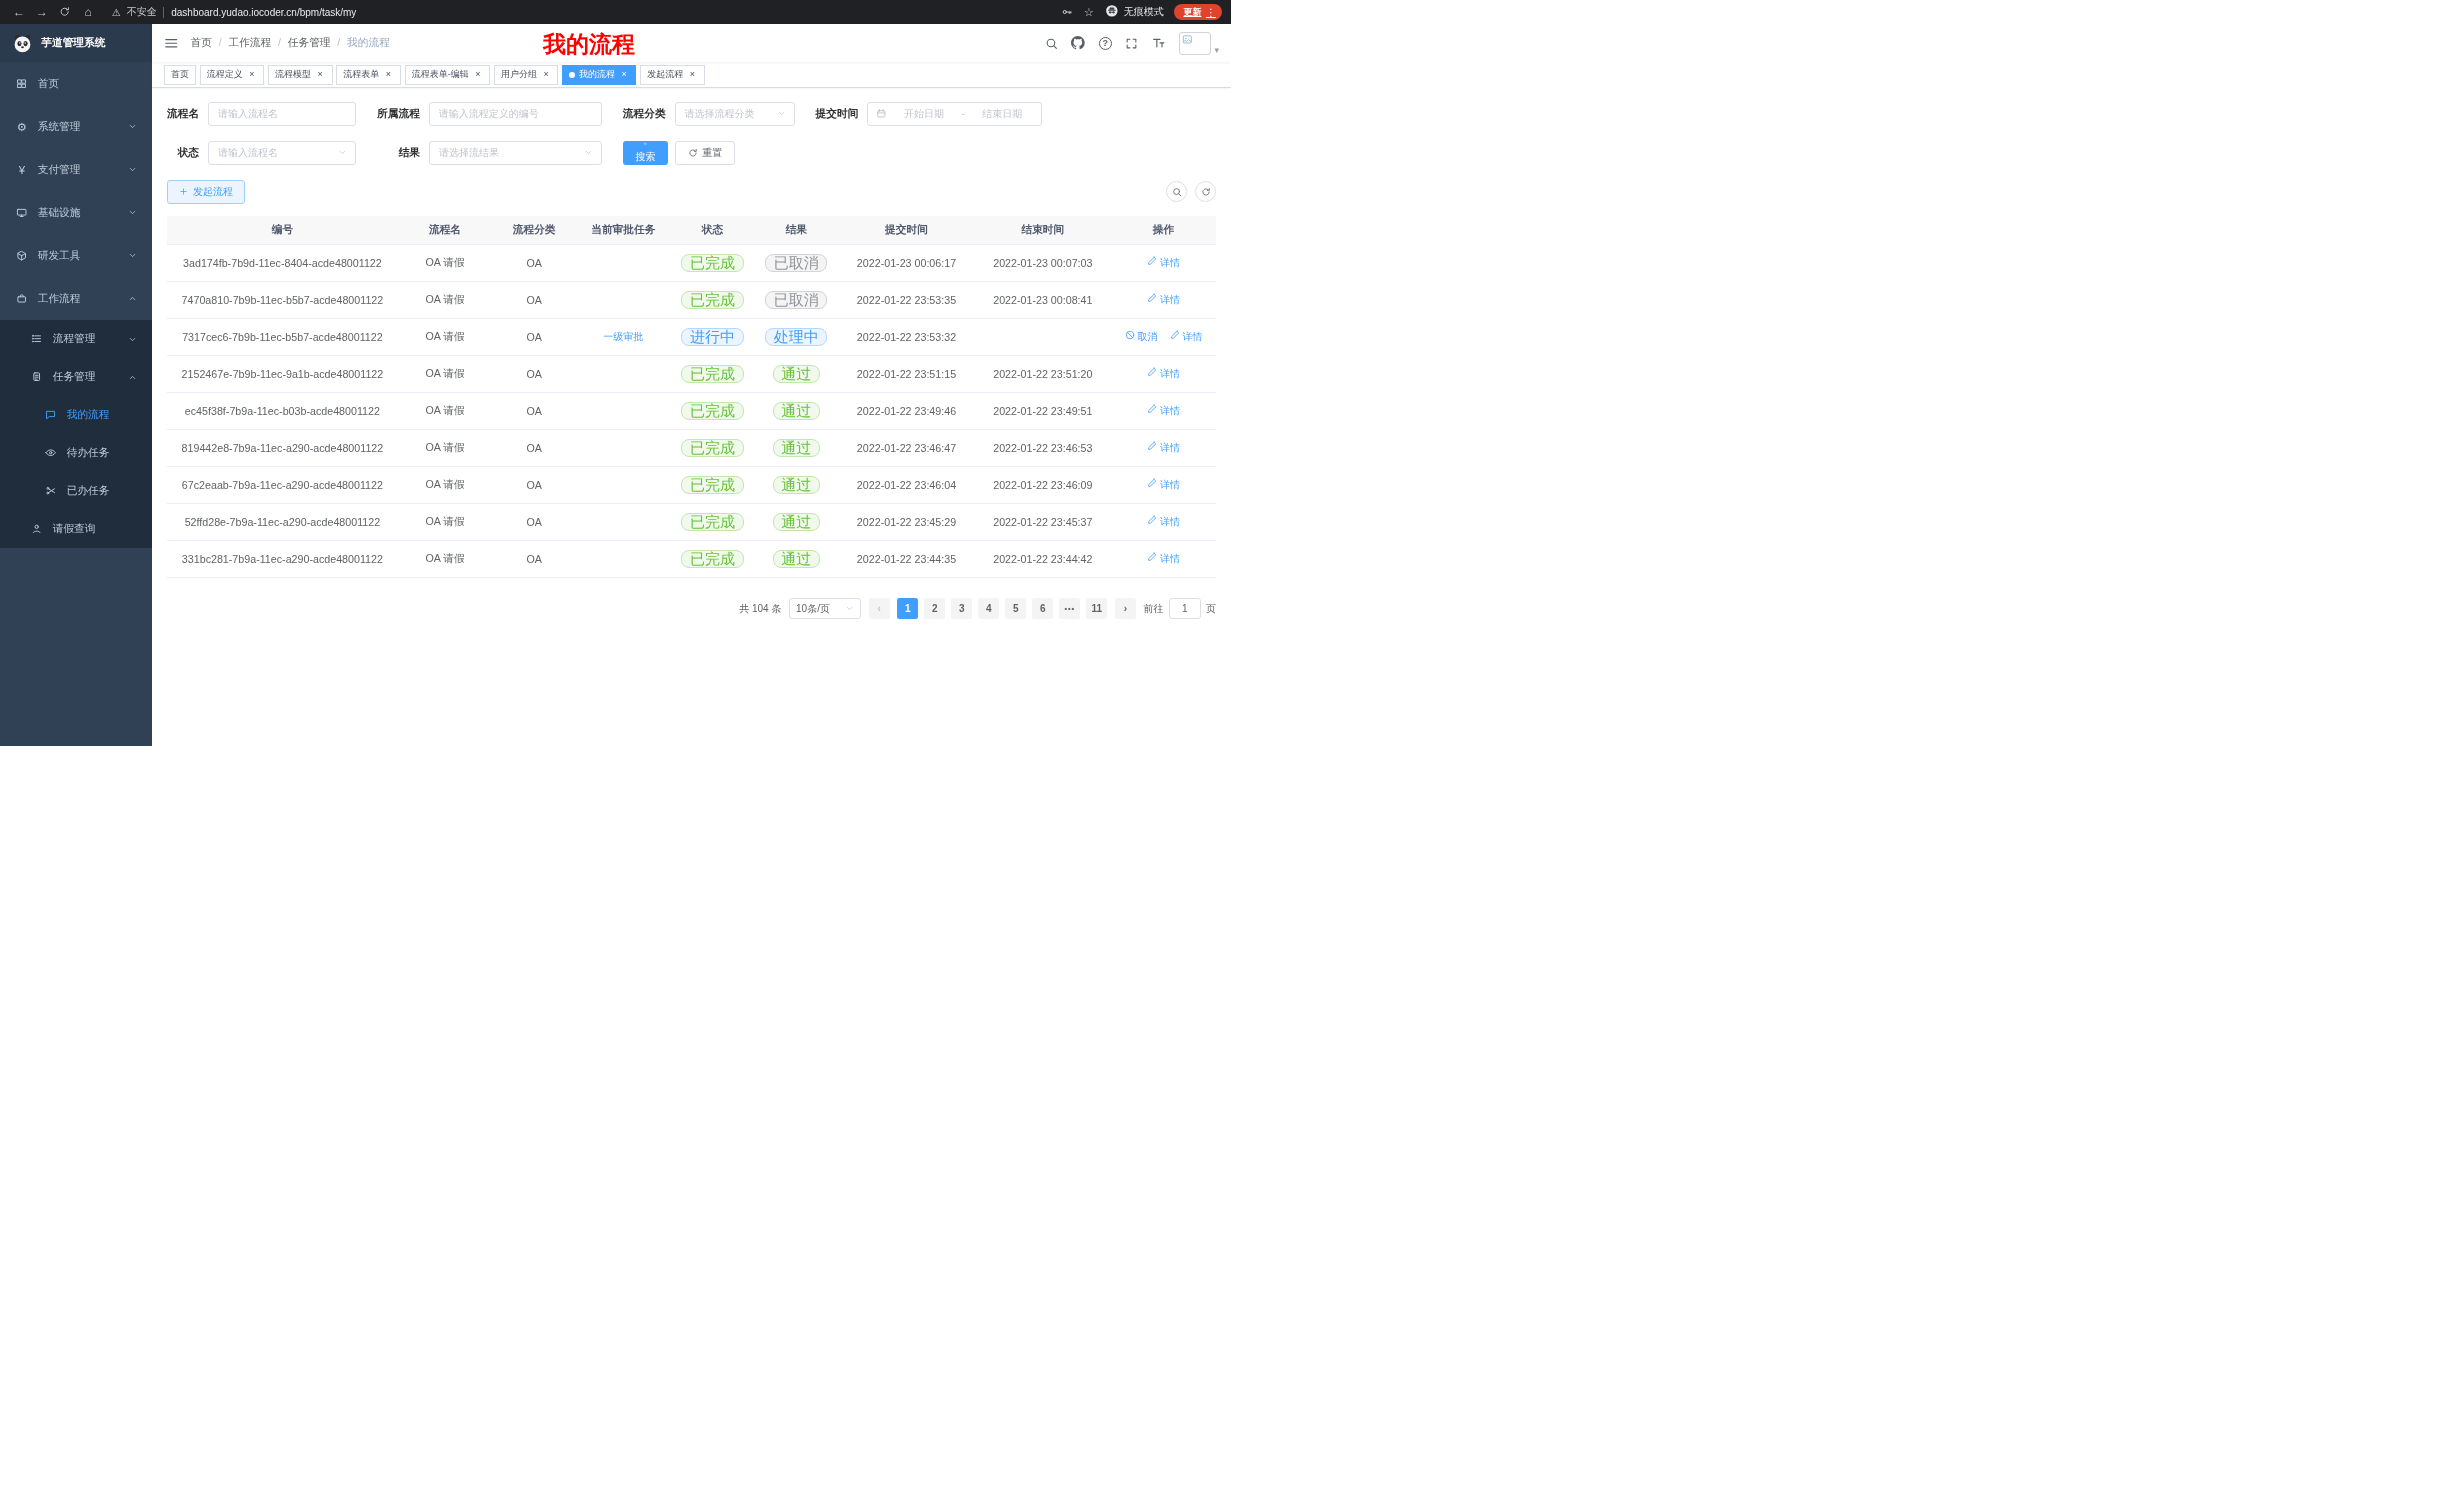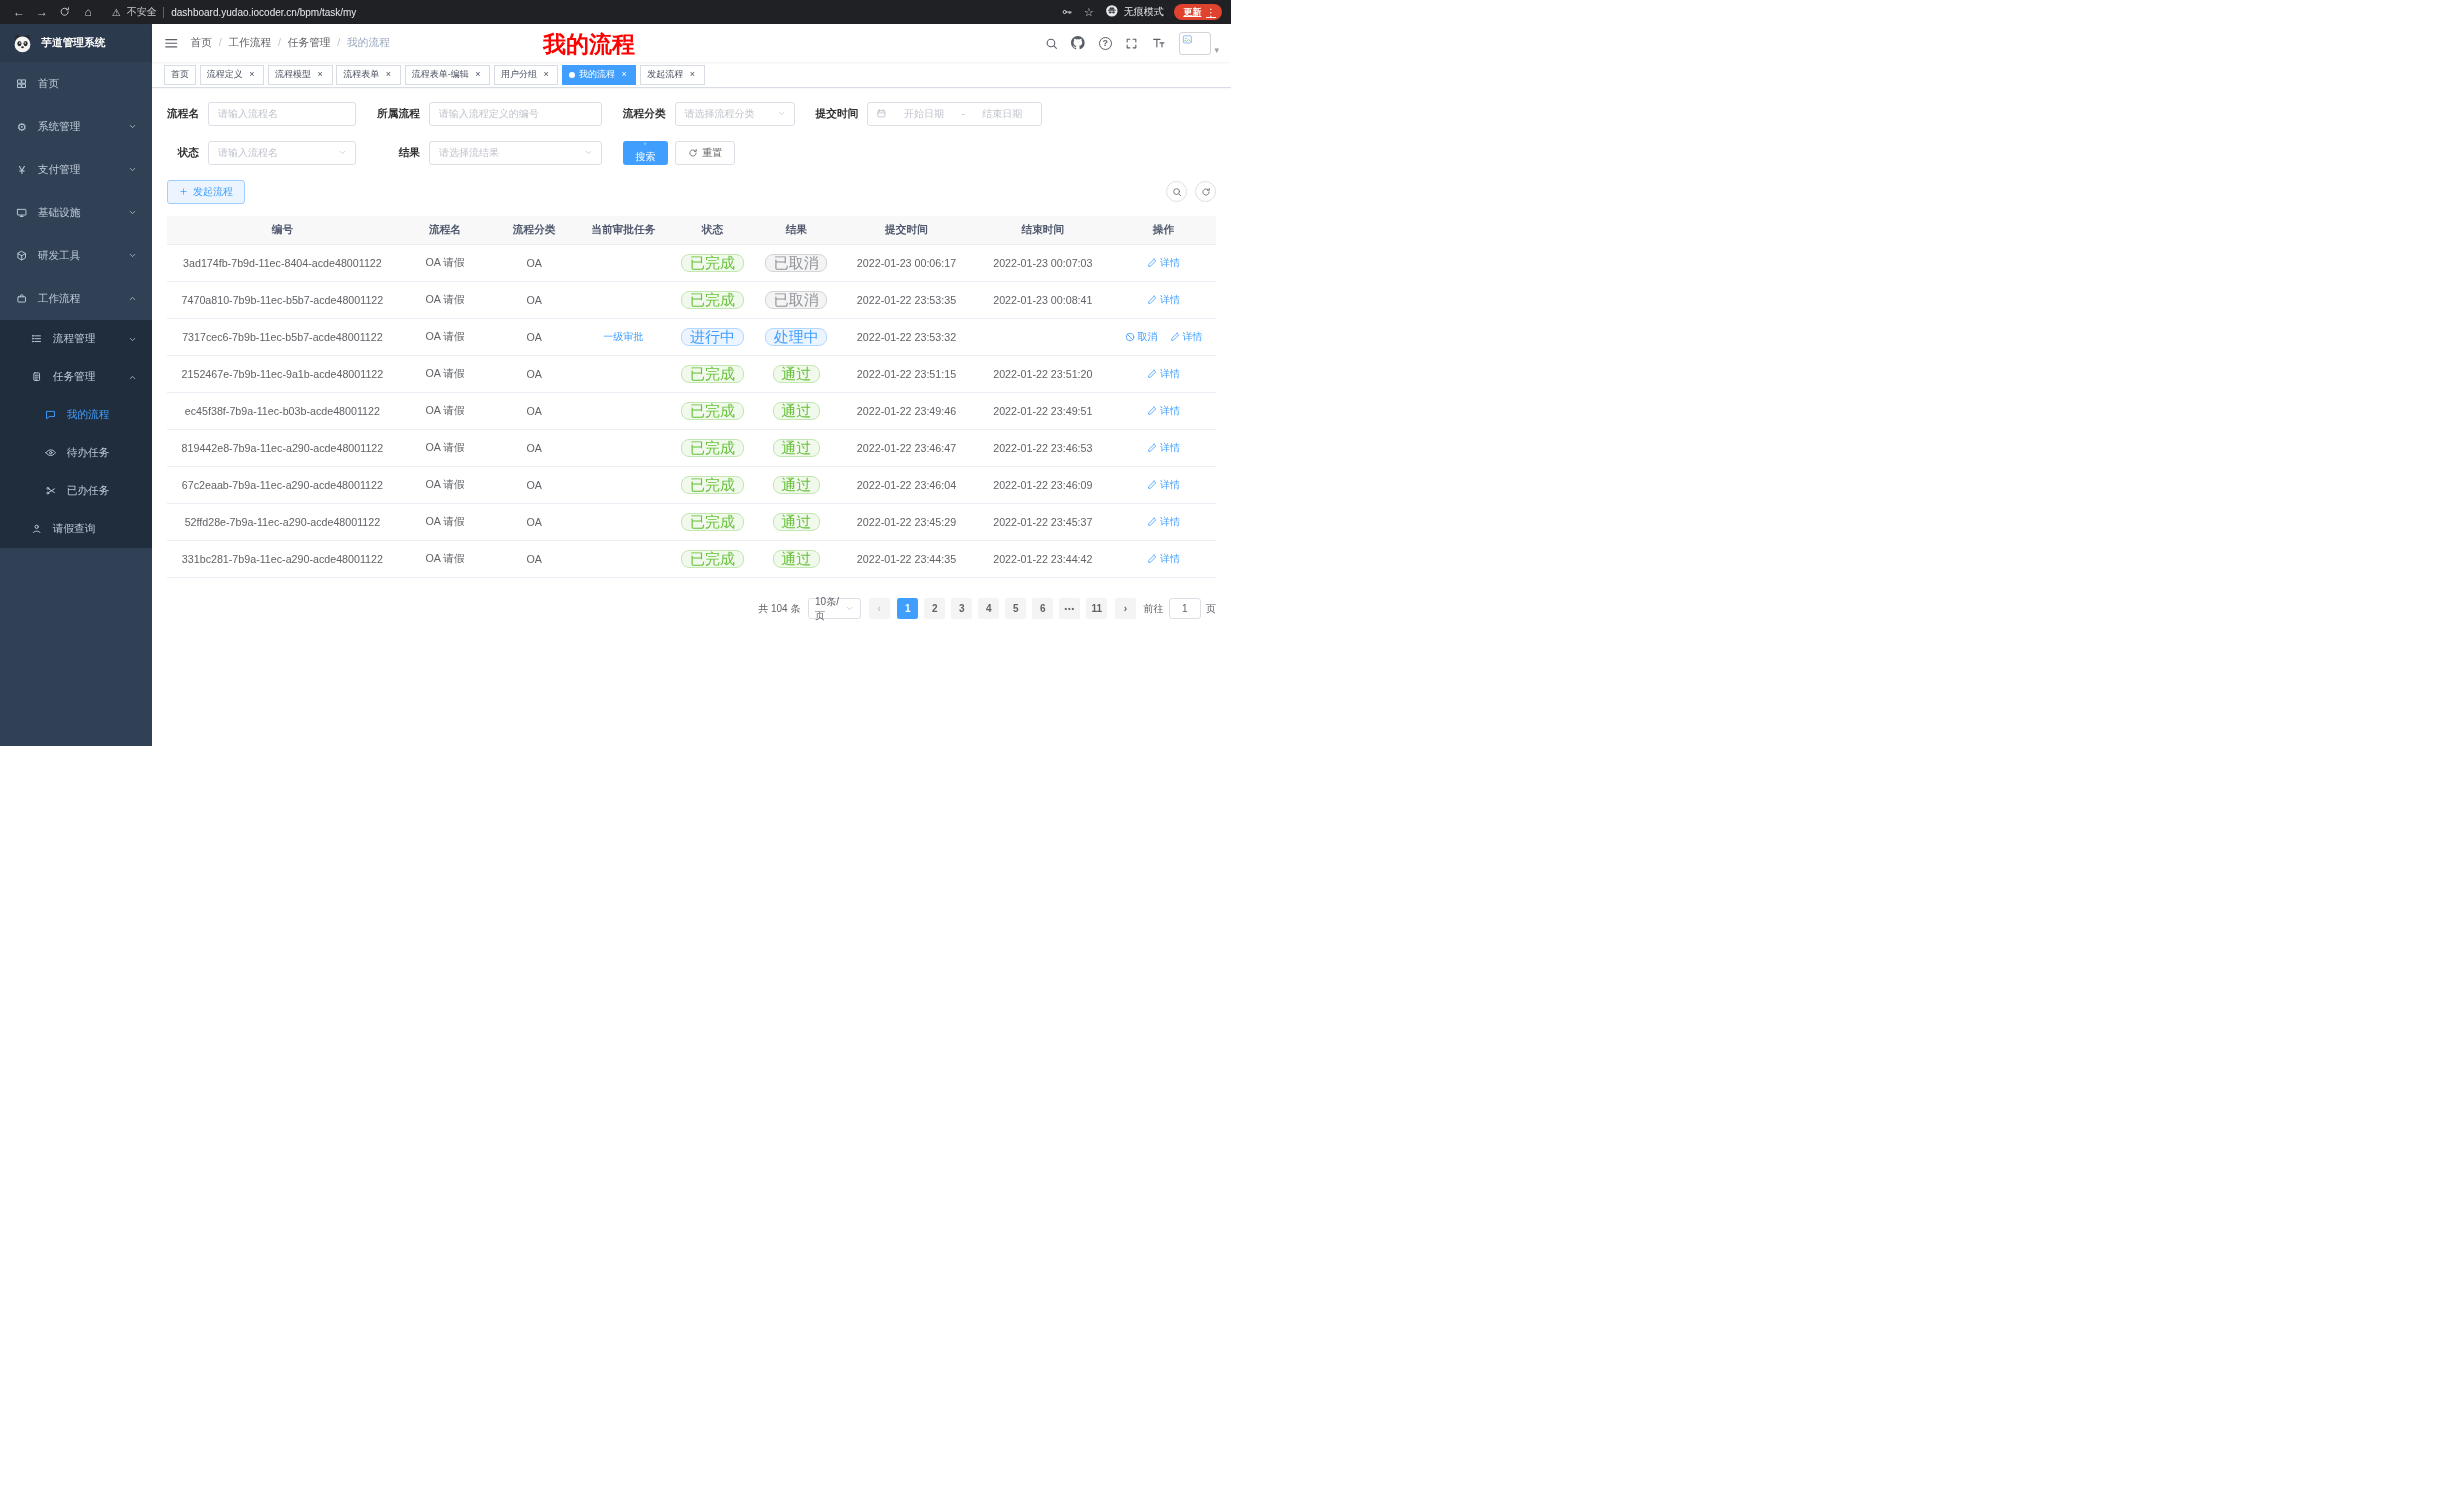--- a/index.html
+++ b/index.html
@@ -87,27 +87,27 @@
 
   
   table { width:100%; border-collapse:collapse; table-layout:fixed; font-size:10.7px; color:#606266; }
   thead th { background:#f8f8f9; color:#515a6e; font-weight:700; height:29px; border-bottom:0.8px solid #ebeef5; text-align:center; padding:0 3px; }
   tbody td { height:37px; border-bottom:0.8px solid #ebeef5; text-align:center; padding:0 3px; overflow:hidden; white-space:nowrap; }
   .tag { display:inline-block; height:18px; line-height:16.7px; padding:0 7.6px; border-radius:8px; font-size:15px; border:0.8px solid transparent; }
   .tag-success { color:#67c23a; background:#f0f9eb; border-color:#c2e7b0; }
   .tag-primary { color:#409eff; background:#ecf5ff; border-color:#b3d8ff; }
   .tag-info    { color:#909399; background:#f4f4f5; border-color:#d3d4d6; }
   .tag-danger  { color:#f56c6c; background:#fef0f0; border-color:#fbc4c4; }
-  .link { color:#409eff; cursor:pointer; display:inline-flex; align-items:center; gap:3px; font-size:10px; }
+  .link { color:#409eff; cursor:pointer; display:inline-flex; gap:3px; font-size:10px; }
   .act + .act { margin-left:9px; }
   .act svg { width:10px; height:10px; }
 
   
   .pagination { display:flex; align-items:center; justify-content:flex-end; gap:7.6px; margin-top:20px; font-size:10px; color:#606266; }
-  .page-size { width:53px; height:21px; border:0.8px solid #dcdfe6; border-radius:3px; display:flex; align-items:center; justify-content:space-between; padding:0 6px; cursor:pointer; background:#fff; }
+  .page-size { width:72px; height:21px; border:0.8px solid #dcdfe6; border-radius:3px; display:flex; align-items:center; justify-content:space-between; padding:0 6px; cursor:pointer; background:#fff; }
   .page-size .caret { color:#c0c4cc; display:flex; }
   .pages { display:flex; gap:6px; }
   .page-btn { min-width:21px; height:21px; border-radius:2.3px; background:#f4f4f5; display:flex; align-items:center; justify-content:center; font-weight:600; color:#606266; cursor:pointer; padding:0 3.8px; font-size:10px; }
   .page-btn.active { background:#409eff; color:#fff; }
   .page-btn.disabled { color:#c0c4cc; cursor:default; }
   .page-btn.ellipsis { letter-spacing:0.8px; font-size:7.6px; }
   .goto { display:flex; align-items:center; gap:5.3px; }
   .goto input { width:32px; height:21px; border:0.8px solid #dcdfe6; border-radius:3px; text-align:center; font-size:10px; color:#606266; outline:none; }
 
   

